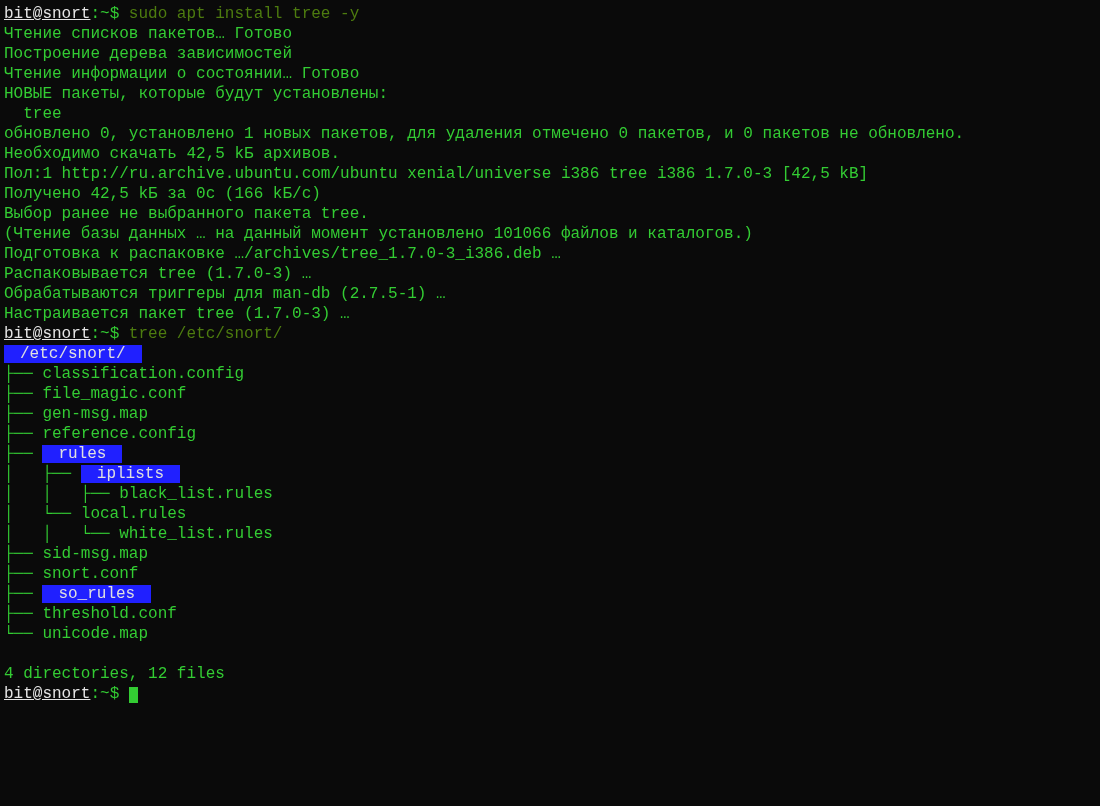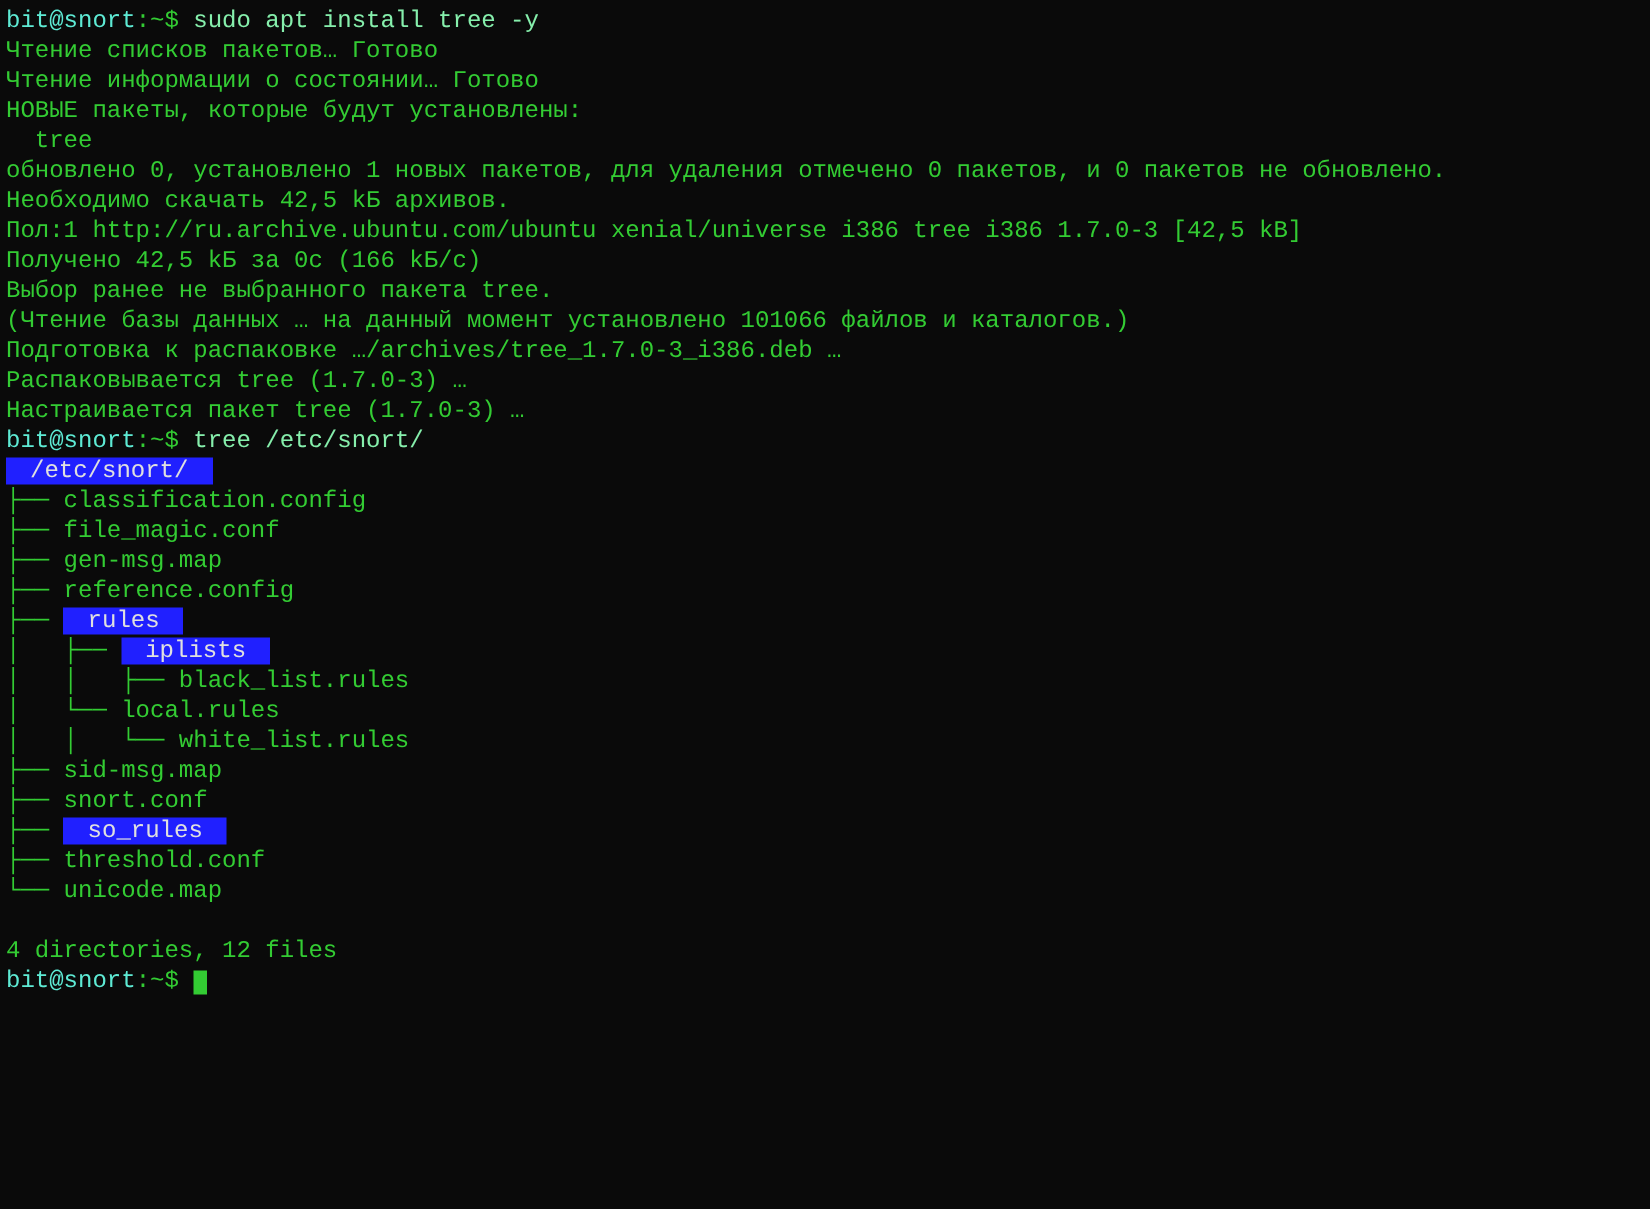--- a/index.html
+++ b/index.html
@@ -13,27 +13,28 @@
       font-family: "Consolas", "Courier New", monospace;
       font-size: 16px;
       line-height: 1.25;
       padding: 4px;
       width: 1100px;
     }
     .line {
       white-space: pre;
     }
     .prompt-host {
-      color: #5eead4;
+      color: #e5e5e5;
+      text-decoration: underline;
     }
     .prompt-sep {
       color: #33cc33;
     }
     .prompt-cmd {
-      color: #86efac;
+      color: #4d7c0f;
     }
     .output {
       color: #33cc33;
     }
     .dir {
       background: #2020ff;
       color: #e0e0e0;
       padding: 0 16px;
     }
     .cursor {
@@ -43,31 +44,33 @@
       background: #33cc33;
       vertical-align: text-bottom;
     }
   </style>
 </head>
 <body>
 
 <div>
   <div class="line"><span class="prompt-host">bit@snort</span><span class="prompt-sep">:~$ </span><span class="prompt-cmd">sudo apt install tree -y</span></div>
   <div class="line output">Чтение списков пакетов… Готово</div>
+  <div class="line output">Построение дерева зависимостей</div>
   <div class="line output">Чтение информации о состоянии… Готово</div>
   <div class="line output">НОВЫЕ пакеты, которые будут установлены:</div>
   <div class="line output">  tree</div>
   <div class="line output">обновлено 0, установлено 1 новых пакетов, для удаления отмечено 0 пакетов, и 0 пакетов не обновлено.</div>
   <div class="line output">Необходимо скачать 42,5 kБ архивов.</div>
   <div class="line output">Пол:1 http://ru.archive.ubuntu.com/ubuntu xenial/universe i386 tree i386 1.7.0-3 [42,5 kB]</div>
   <div class="line output">Получено 42,5 kБ за 0с (166 kБ/c)</div>
   <div class="line output">Выбор ранее не выбранного пакета tree.</div>
   <div class="line output">(Чтение базы данных … на данный момент установлено 101066 файлов и каталогов.)</div>
   <div class="line output">Подготовка к распаковке …/archives/tree_1.7.0-3_i386.deb …</div>
   <div class="line output">Распаковывается tree (1.7.0-3) …</div>
+  <div class="line output">Обрабатываются триггеры для man-db (2.7.5-1) …</div>
   <div class="line output">Настраивается пакет tree (1.7.0-3) …</div>
   <div class="line"><span class="prompt-host">bit@snort</span><span class="prompt-sep">:~$ </span><span class="prompt-cmd">tree /etc/snort/</span></div>
   <div class="line"><span class="dir">/etc/snort/</span></div>
   <div class="line output"><span>├── </span><span>classification.config</span></div>
   <div class="line output"><span>├── </span><span>file_magic.conf</span></div>
   <div class="line output"><span>├── </span><span>gen-msg.map</span></div>
   <div class="line output"><span>├── </span><span>reference.config</span></div>
   <div class="line output"><span>├── </span><span class="dir">rules</span></div>
   <div class="line output"><span>│   ├── </span><span class="dir">iplists</span></div>
   <div class="line output"><span>│   │   ├── </span><span>black_list.rules</span></div>

